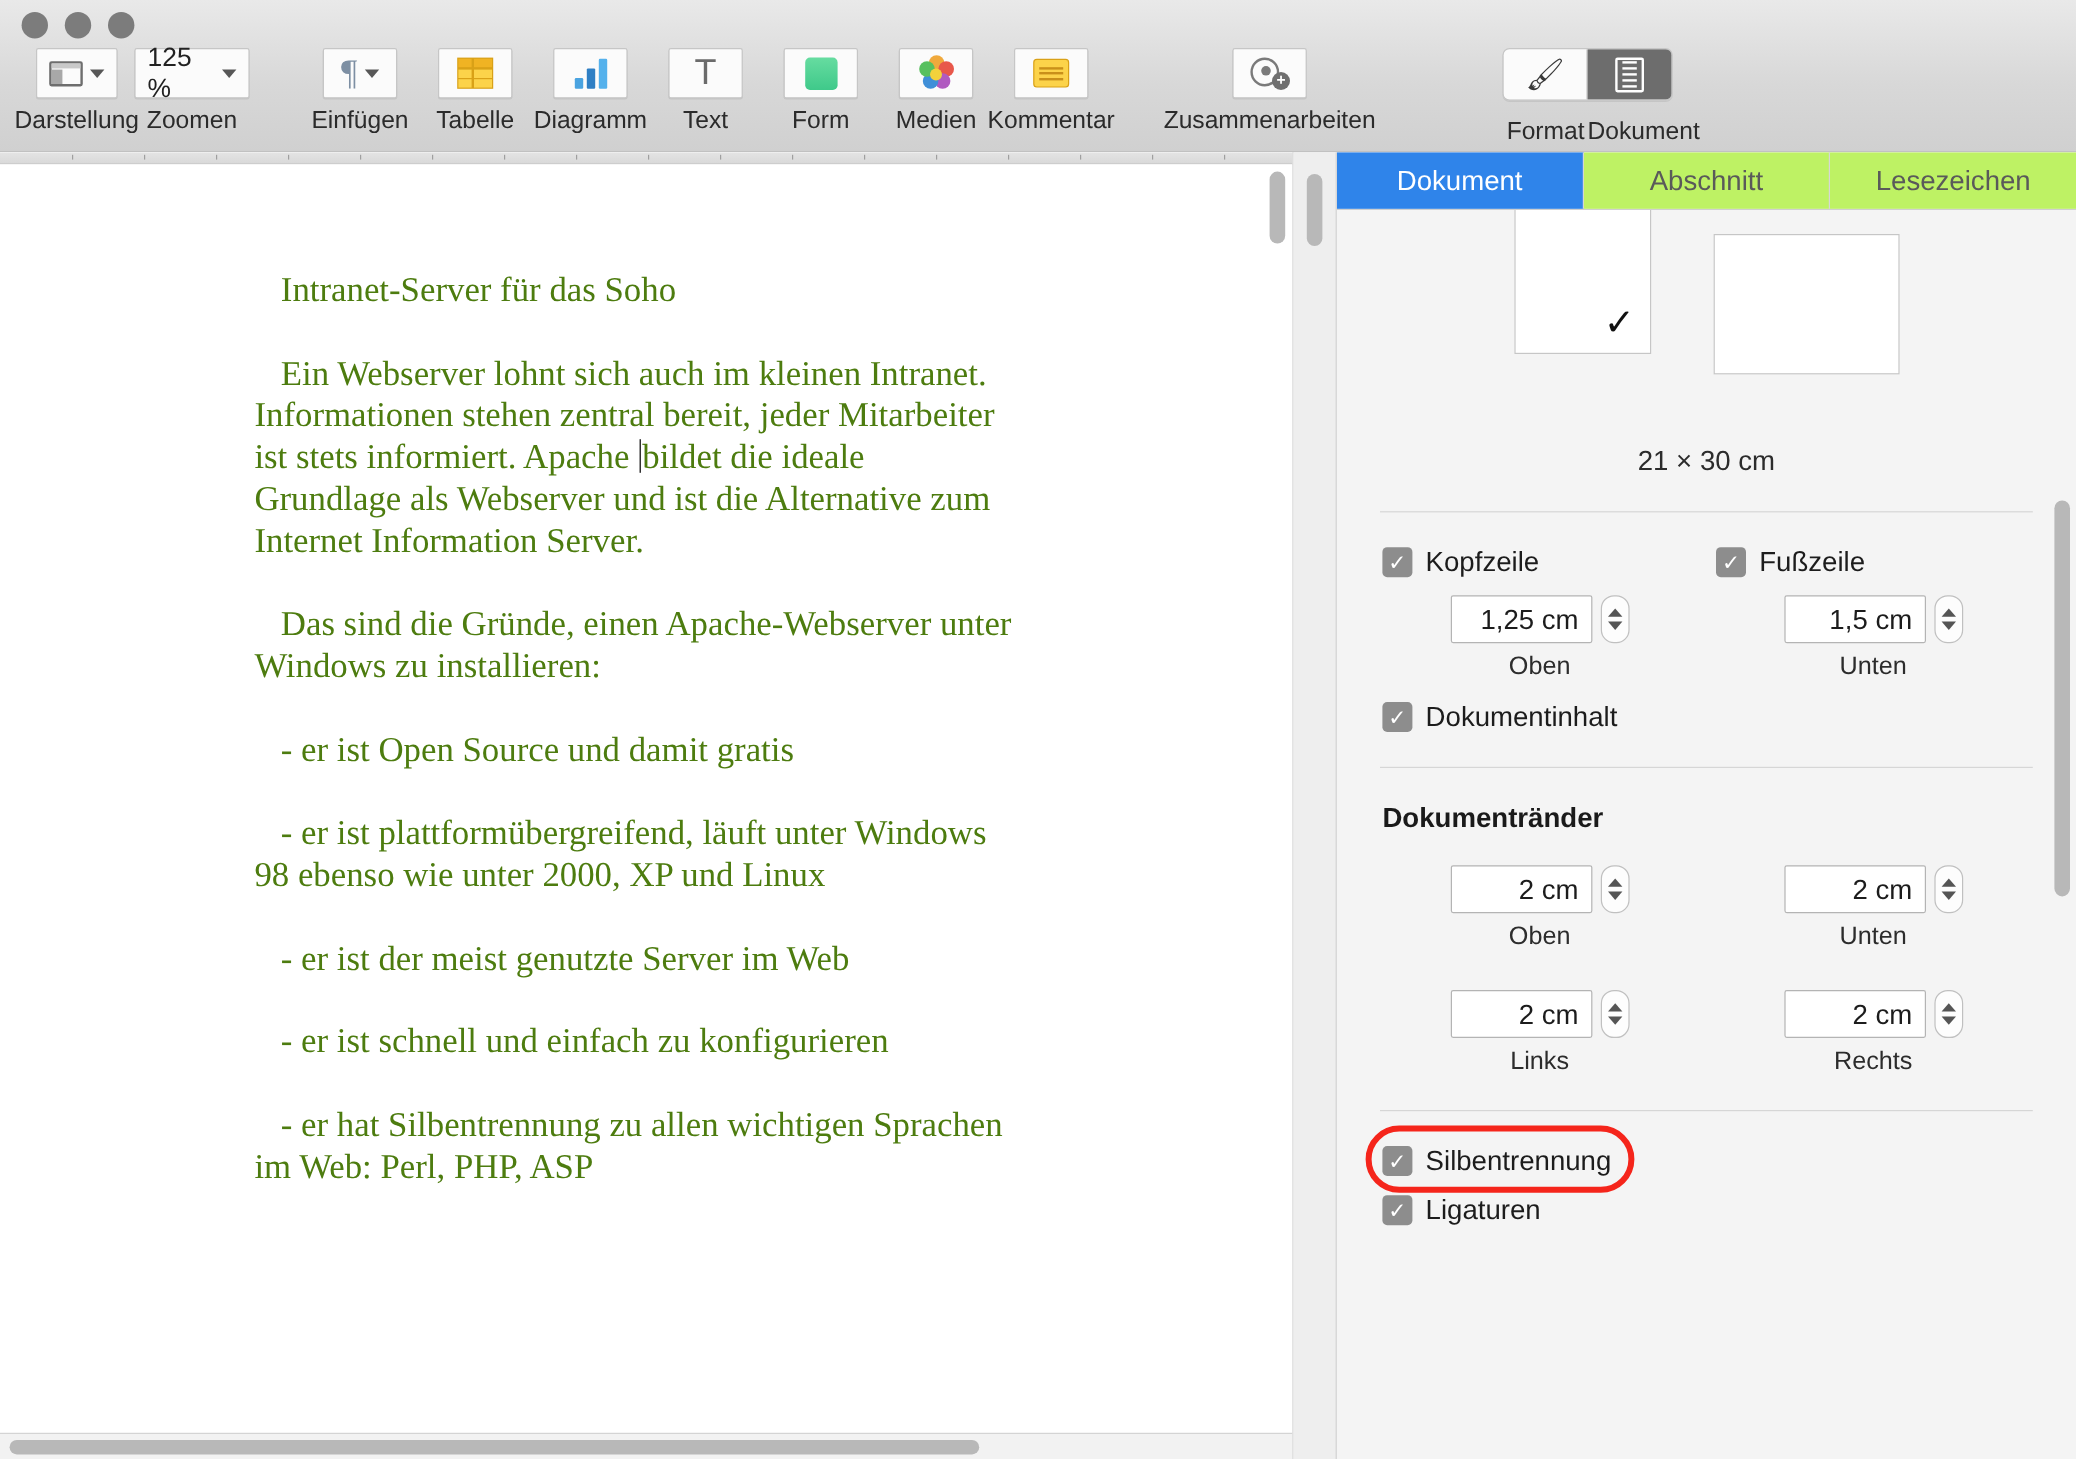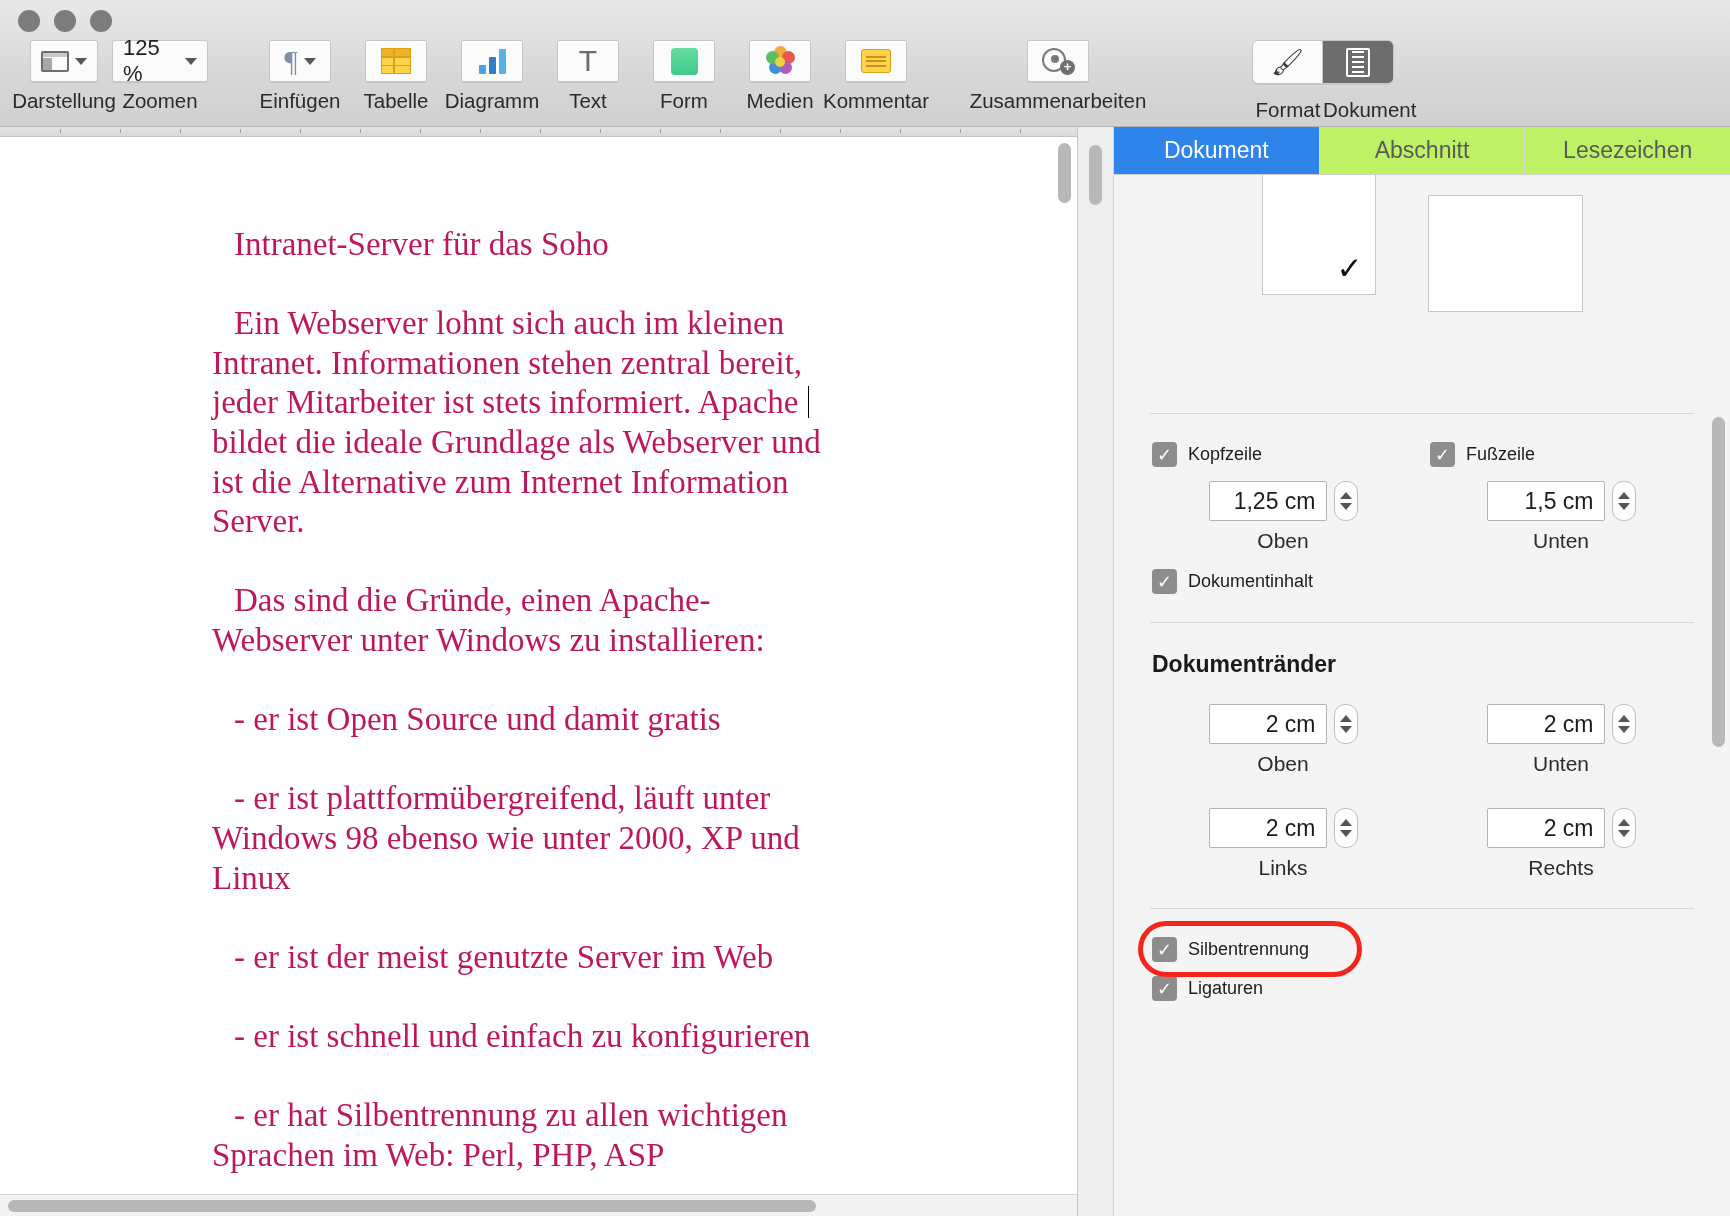--- a/index.html
+++ b/index.html
@@ -181,23 +181,23 @@
     position: absolute; top: 2px; width: 1px; height: 4px; background: #9f9f9f;
   }
   .page {
     position: absolute;
     left: 0; top: 10px; right: 0; bottom: 22px;
     background: #fff;
     padding: 88px 0 0 0;
   }
   .doctext {
     font-family: "Liberation Serif", serif;
-    font-size: 33px;
+    font-size: 29px;
     line-height: 1.20;
-    color: #be185d;
+    color: #4d7c0f;
     padding: 0 230px 0 212px;
   }
   .doctext p { margin: 0 0 1.20em 0; text-indent: 22px; }
   .caret {
     display: inline-block; width: 1.5px; height: 0.98em;
     background: #000; vertical-align: -0.14em;
     margin: 0 1px;
   }
 
   .vscroll-doc {
@@ -279,21 +279,21 @@
 
   .two-col { display: flex; }
   .col { flex: 1; display: flex; flex-direction: column; align-items: center; }
 
   .cbrow { display: flex; align-items: center; gap: 11px; align-self: flex-start; margin-left: 8px; }
   .cbox {
     width: 25px; height: 25px; border-radius: 4px; background: #8d8d8d;
     display: flex; align-items: center; justify-content: center;
     color: #fff; font-size: 18px; line-height: 1; flex: 0 0 25px;
   }
-  .cblabel { font-size: 18px; color: #1c1c1c; white-space: nowrap; }
+  .cblabel { font-size: 23px; color: #1c1c1c; white-space: nowrap; }
 
   .stepper-wrap { display: flex; align-items: center; gap: 7px; margin-top: 14px; }
   .field {
     width: 118px; height: 40px; background: #fff;
     border: 1px solid #b4b4b4; border-radius: 2px;
     display: flex; align-items: center; justify-content: flex-end;
     padding-right: 10px;
     font-size: 23px; color: #1c1c1c;
   }
   .stepper {
@@ -540,20 +540,21 @@
         </div>
 
         <div class="insp-body">
 
           <div class="page-thumbs">
             <div class="thumb-portrait">
               <span class="thumb-check">✓</span>
             </div>
             <div class="thumb-landscape"></div>
           </div>
+          <div class="pagesize">21 × 30 cm</div>
 
           <div class="divider"></div>
 
           <div class="two-col">
             <div class="col">
               <div class="cbrow">
                 <span class="cbox">✓</span>
                 <span class="cblabel">Kopfzeile</span>
               </div>
               <div class="stepper-wrap">

